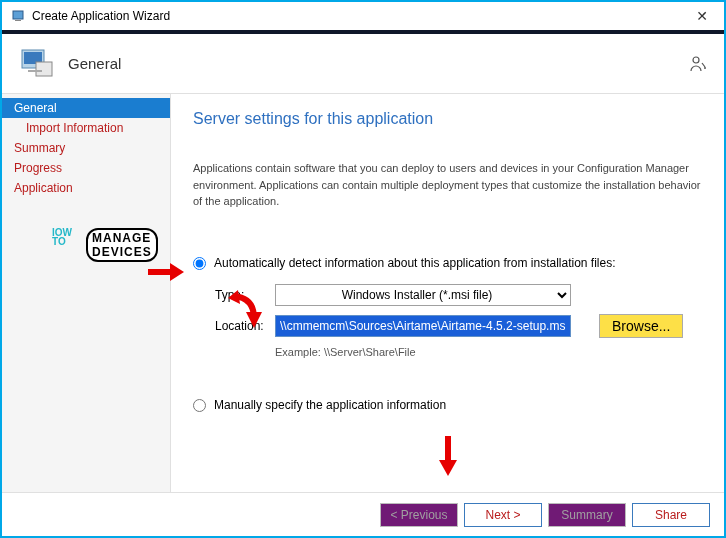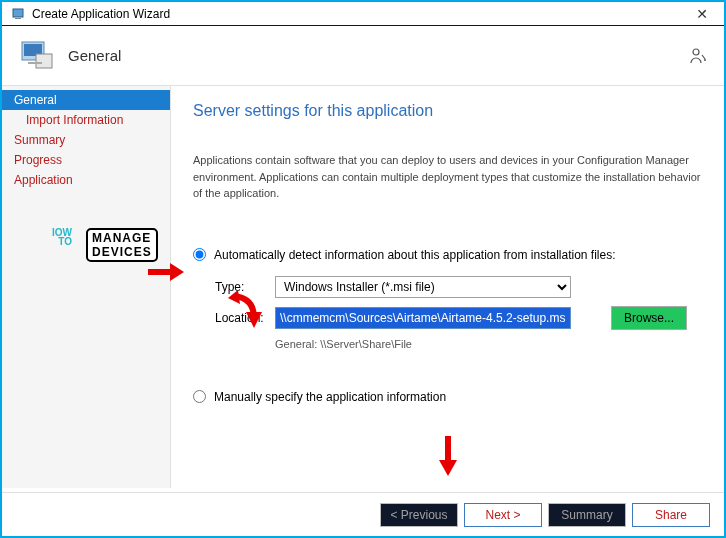--- a/index.html
+++ b/index.html
@@ -1,56 +1,56 @@
 <!DOCTYPE html>
 <html><head>
   <meta charset="utf-8">
   <style>
     * { margin: 0; padding: 0; box-sizing: border-box; font-family: "Segoe UI", Tahoma, sans-serif; }
     body { width: 726px; height: 538px; border: 2px solid #00a8e8; background: #fff; overflow: hidden; position: relative; }
     
-    .titlebar { height: 24px; display: flex; align-items: center; padding: 0 8px; border-bottom: 1px solid #0f172a; font-size: 12px; }
+    .titlebar { height: 32px; display: flex; align-items: center; padding: 0 8px; border-bottom: 4px solid #0f172a; font-size: 12px; }
     .titlebar-icon { width: 16px; height: 16px; margin-right: 6px; display: flex; align-items: center; justify-content: center; }
     .titlebar-close { margin-left: auto; font-size: 14px; color: #333; cursor: pointer; padding: 2px 8px; }
     
     .header { height: 60px; display: flex; align-items: center; padding: 0 16px; border-bottom: 1px solid #e0e0e0; justify-content: space-between; }
     .header-left { display: flex; align-items: center; }
     .header-icon { width: 40px; height: 40px; margin-right: 10px; }
     .header-title { font-size: 15px; color: #333; }
     .header-user { width: 20px; height: 20px; }
     
     .body-wrap { display: flex; height: calc(100% - 88px - 44px); }
     .sidebar { width: 168px; background: #f5f5f5; padding-top: 4px; }
     .sidebar-item { padding: 3px 12px; font-size: 12px; color: #b91c1c; cursor: pointer; }
     .sidebar-item.active { background: #1a7dd0; color: #fff; }
     .sidebar-item.sub { padding-left: 24px; }
     
     .content { flex: 1; padding: 16px 22px; border-left: 1px solid #e0e0e0; position: relative; }
     .content-title { font-size: 16px; color: #2e70c0; margin-bottom: 32px; }
     .content-desc { font-size: 11px; color: #444; line-height: 1.5; margin-bottom: 46px; }
     
-    .radio-row { display: flex; align-items: flex-start; font-size: 12px; margin-bottom: 14px; }
+    .radio-row { display: flex; align-items: flex-end; font-size: 12px; margin-bottom: 14px; }
     .radio-row input[type="radio"] { margin-right: 8px; }
     
     .field-row { display: flex; align-items: center; font-size: 12px; margin-bottom: 8px; padding-left: 22px; }
     .field-label { width: 60px; }
-    .field-select { flex: 1; height: 22px; font-size: 12px; border: 1px solid #a0a0a0; background: #fff; padding: 0 4px; max-width: 296px; }
+    .field-select { flex: 1; height: 22px; font-size: 12px; border: 1px solid #a0a0a0; background: #fff; padding: 0 4px; max-width: 296px; text-align: center; }
     .field-input { flex: 1; height: 22px; font-size: 12px; border: 1px solid #6090c8; background: #3470ff; color: #fff; padding: 0 4px; max-width: 296px; }
     .field-input::selection { background: #3470ff; color: #fff; }
-    .browse-btn { margin-left: 40px; height: 24px; padding: 0 12px; font-size: 12px; border: 1px solid #aaa; background: #22c55e; cursor: pointer; }
+    .browse-btn { margin-left: 28px; height: 24px; padding: 0 12px; font-size: 14px; border: 1px solid #aaa; background: #fde047; cursor: pointer; }
     
     .example { font-size: 11px; color: #555; padding-left: 82px; margin-bottom: 40px; }
     
     .footer { position: absolute; bottom: 0; left: 0; right: 0; height: 44px; border-top: 1px solid #e0e0e0; display: flex; align-items: center; justify-content: flex-end; padding: 0 14px; gap: 6px; background: #fff; }
-    .footer-btn { height: 24px; min-width: 78px; font-size: 12px; border: 1px solid #bbb; background: #0f172a; color: #a0a0a0; cursor: default; }
+    .footer-btn { height: 24px; min-width: 78px; font-size: 12px; border: 1px solid #bbb; background: #701a75; color: #a0a0a0; cursor: default; }
     .footer-btn.enabled { border: 1px solid #3a7abd; background: #fff; color: #b91c1c; cursor: pointer; }
     
     .arrow { position: absolute; pointer-events: none; }
     .watermark { position: absolute; left: 50px; top: 226px; z-index: 10; }
-    .watermark-box { display: inline-block; font-family: Arial; font-weight: 900; font-size: 12px; letter-spacing: 1px; border: 2px solid #000; border-radius: 5px; padding: 1px 4px; background: #fff; }
+    .watermark-box { display: inline-block; font-family: Arial; font-weight: 900; font-size: 12px; letter-spacing: 1px; border: 2px solid #000; border-radius: 12px; padding: 1px 4px; background: #fff; }
     .watermark-text { font-family: Arial; font-weight: 900; font-size: 10px; color: #25b8c9; line-height: 0.9; }
   </style>
 </head>
 <body>
 
 <div class="titlebar">
   <span class="titlebar-icon">
     <svg width="14" height="14" viewBox="0 0 14 14">
         <rect x="2" y="2" width="10" height="8" fill="#5c9fd6" stroke="#2c5a8a"></rect>
         <rect x="4" y="11" width="6" height="1" fill="#888"></rect>
@@ -106,21 +106,21 @@
         <option>Windows Installer (*.msi file)</option>
       </select>
     </div>
 
     <div class="field-row">
       <span class="field-label">Location:</span>
       <input class="field-input" type="text" style="background: rgb(26, 95, 216); color: rgb(255, 255, 255);" value="\\cmmemcm\Sources\Airtame\Airtame-4.5.2-setup.msi">
       <button class="browse-btn">Browse...</button>
     </div>
 
-    <div class="example">General: \\Server\Share\File</div>
+    <div class="example">Example: \\Server\Share\File</div>
 
     <div class="radio-row">
       <input type="radio" name="mode" style="">
       <span>Manually specify the application information</span>
     </div>
   </div>
 </div>
 
 <div class="footer">
   <button class="footer-btn">&lt; Previous</button>
@@ -128,21 +128,21 @@
   <button class="footer-btn">Summary</button>
   <button class="footer-btn enabled">Share</button>
 </div>
 
 <div class="watermark">
   <table style="border-collapse:collapse">
       <tbody>
         <tr>
     <td style="vertical-align:top;padding-right:14px">
       <div class="watermark-text">IOW</div>
-      <div class="watermark-text" style="text-align:right">TO</div>
+      <div class="watermark-text" style="text-align:left">TO</div>
     </td>
     <td>
       <div class="watermark-box">
         <div>MANAGE</div>
         <div style="">DEVICES</div>
       </div>
     </td>
   </tr>
       </tbody>
     </table>

